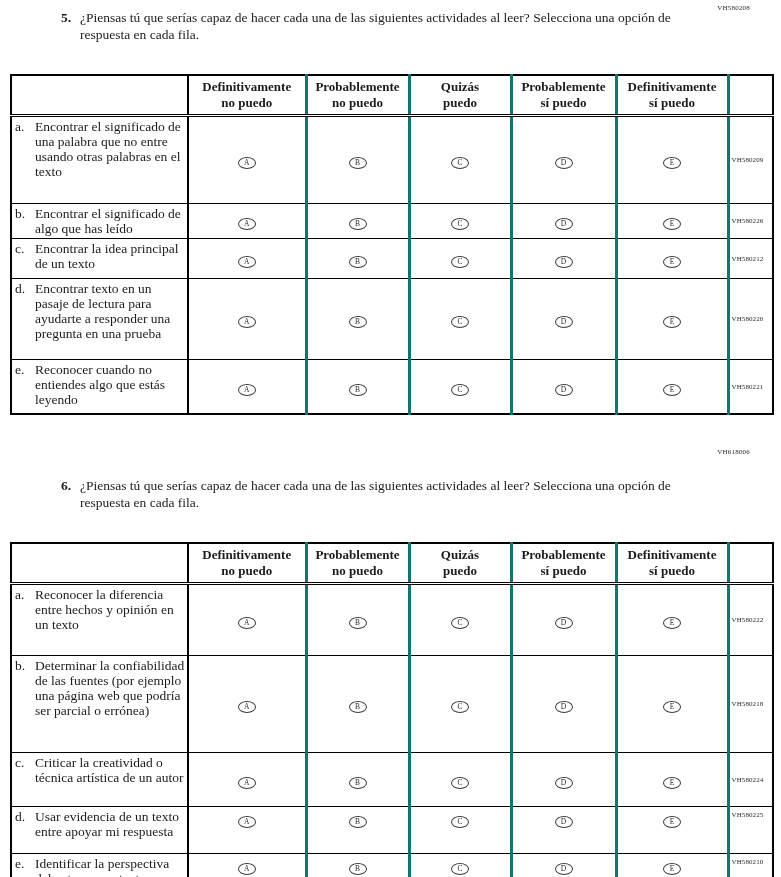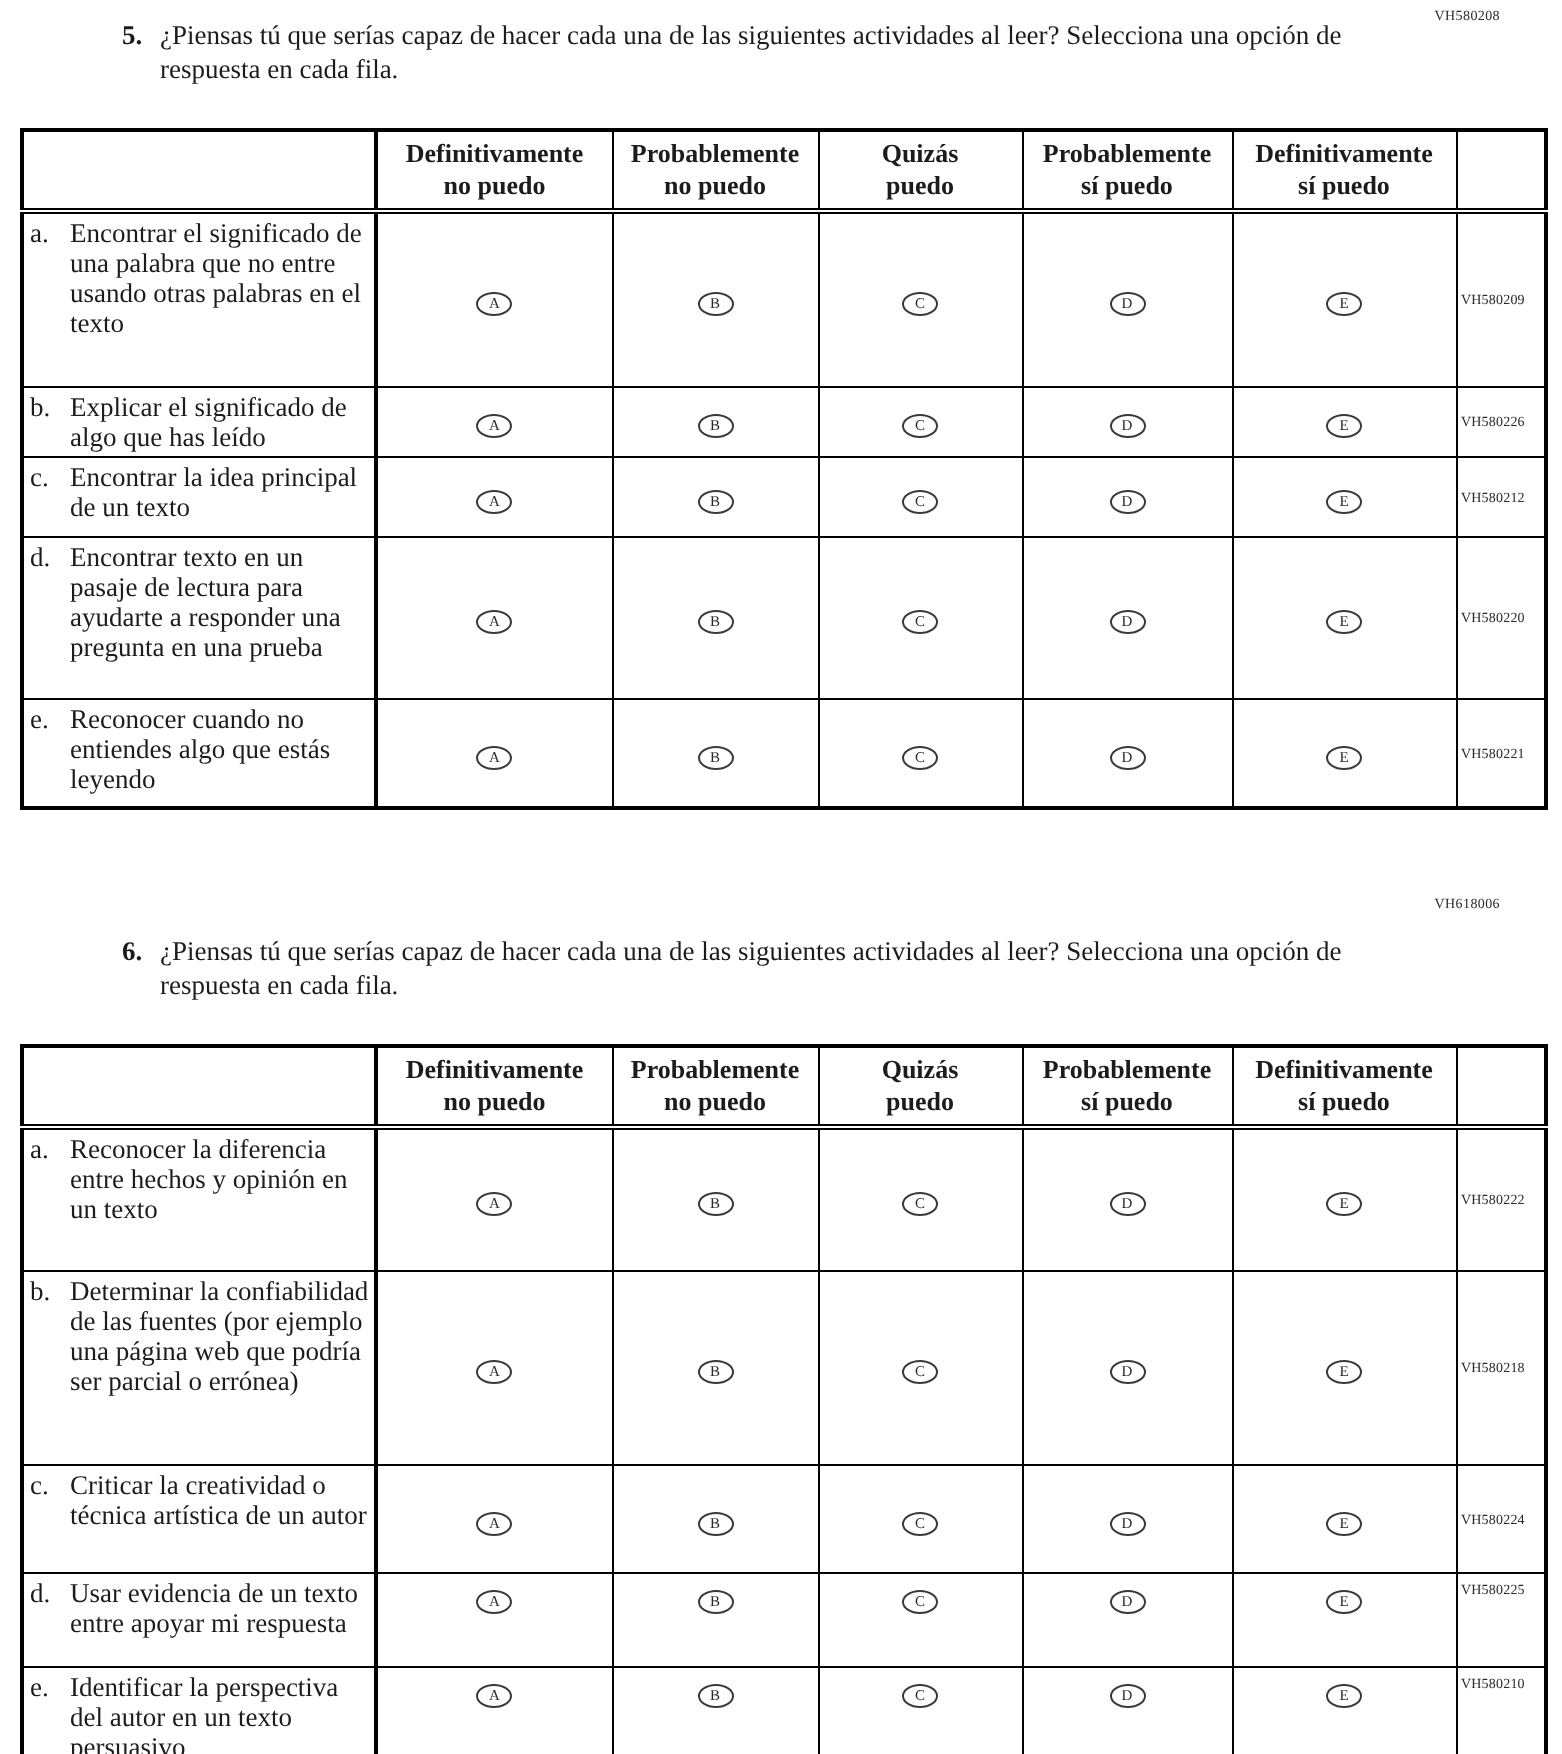--- a/index.html
+++ b/index.html
@@ -33,31 +33,31 @@
     line-height: 16.5px;
   }
   .q-num { font-weight: bold; width: 19px; flex: none; }
   .q-text b { font-weight: normal; }
 
   table.grid {
     border-collapse: collapse;
     table-layout: fixed;
     margin-left: 10px;
     width: 762px;
-    margin-top: 21px;
+    margin-top: 31px;
   }
   .grid { border: 2.5px solid #000; }
   .grid th, .grid td {
     border: 1px solid #000;
     padding: 0;
     vertical-align: middle;
   }
   
   .grid th:nth-child(2), .grid td:nth-child(2) { border-left: 2px solid #000; }
-  .grid th:nth-child(n+3), .grid td:nth-child(n+3) { border-left: 1px solid #0f766e; }
+  .grid th:nth-child(n+3), .grid td:nth-child(n+3) { border-left: 3px solid #0f766e; }
   
   .grid thead th { border-bottom: 3px double #000; }
 
   .grid thead th {
     font-size: 13px;
     font-weight: bold;
     line-height: 15.5px;
     text-align: center;
     white-space: pre-line;
     padding: 3px 1px 4px 1px;
@@ -161,21 +161,21 @@
         <td class="bubble-cell"><span class="bubble">B</span></td>
         <td class="bubble-cell"><span class="bubble">C</span></td>
         <td class="bubble-cell"><span class="bubble">D</span></td>
         <td class="bubble-cell"><span class="bubble">E</span></td>
         <td class="code-cell">VH580209</td>
       </tr>
       <tr>
         <td class="lbl-cell">
             <div class="lbl">
               <span class="ltr">b.</span>
-              <span class="txt">Explicar el significado de algo que has leído</span>
+              <span class="txt">Encontrar el significado de algo que has leído</span>
             </div>
           </td>
         <td class="bubble-cell"><span class="bubble">A</span></td>
         <td class="bubble-cell"><span class="bubble">B</span></td>
         <td class="bubble-cell"><span class="bubble">C</span></td>
         <td class="bubble-cell"><span class="bubble">D</span></td>
         <td class="bubble-cell"><span class="bubble">E</span></td>
         <td class="code-cell">VH580226</td>
       </tr>
       <tr>

